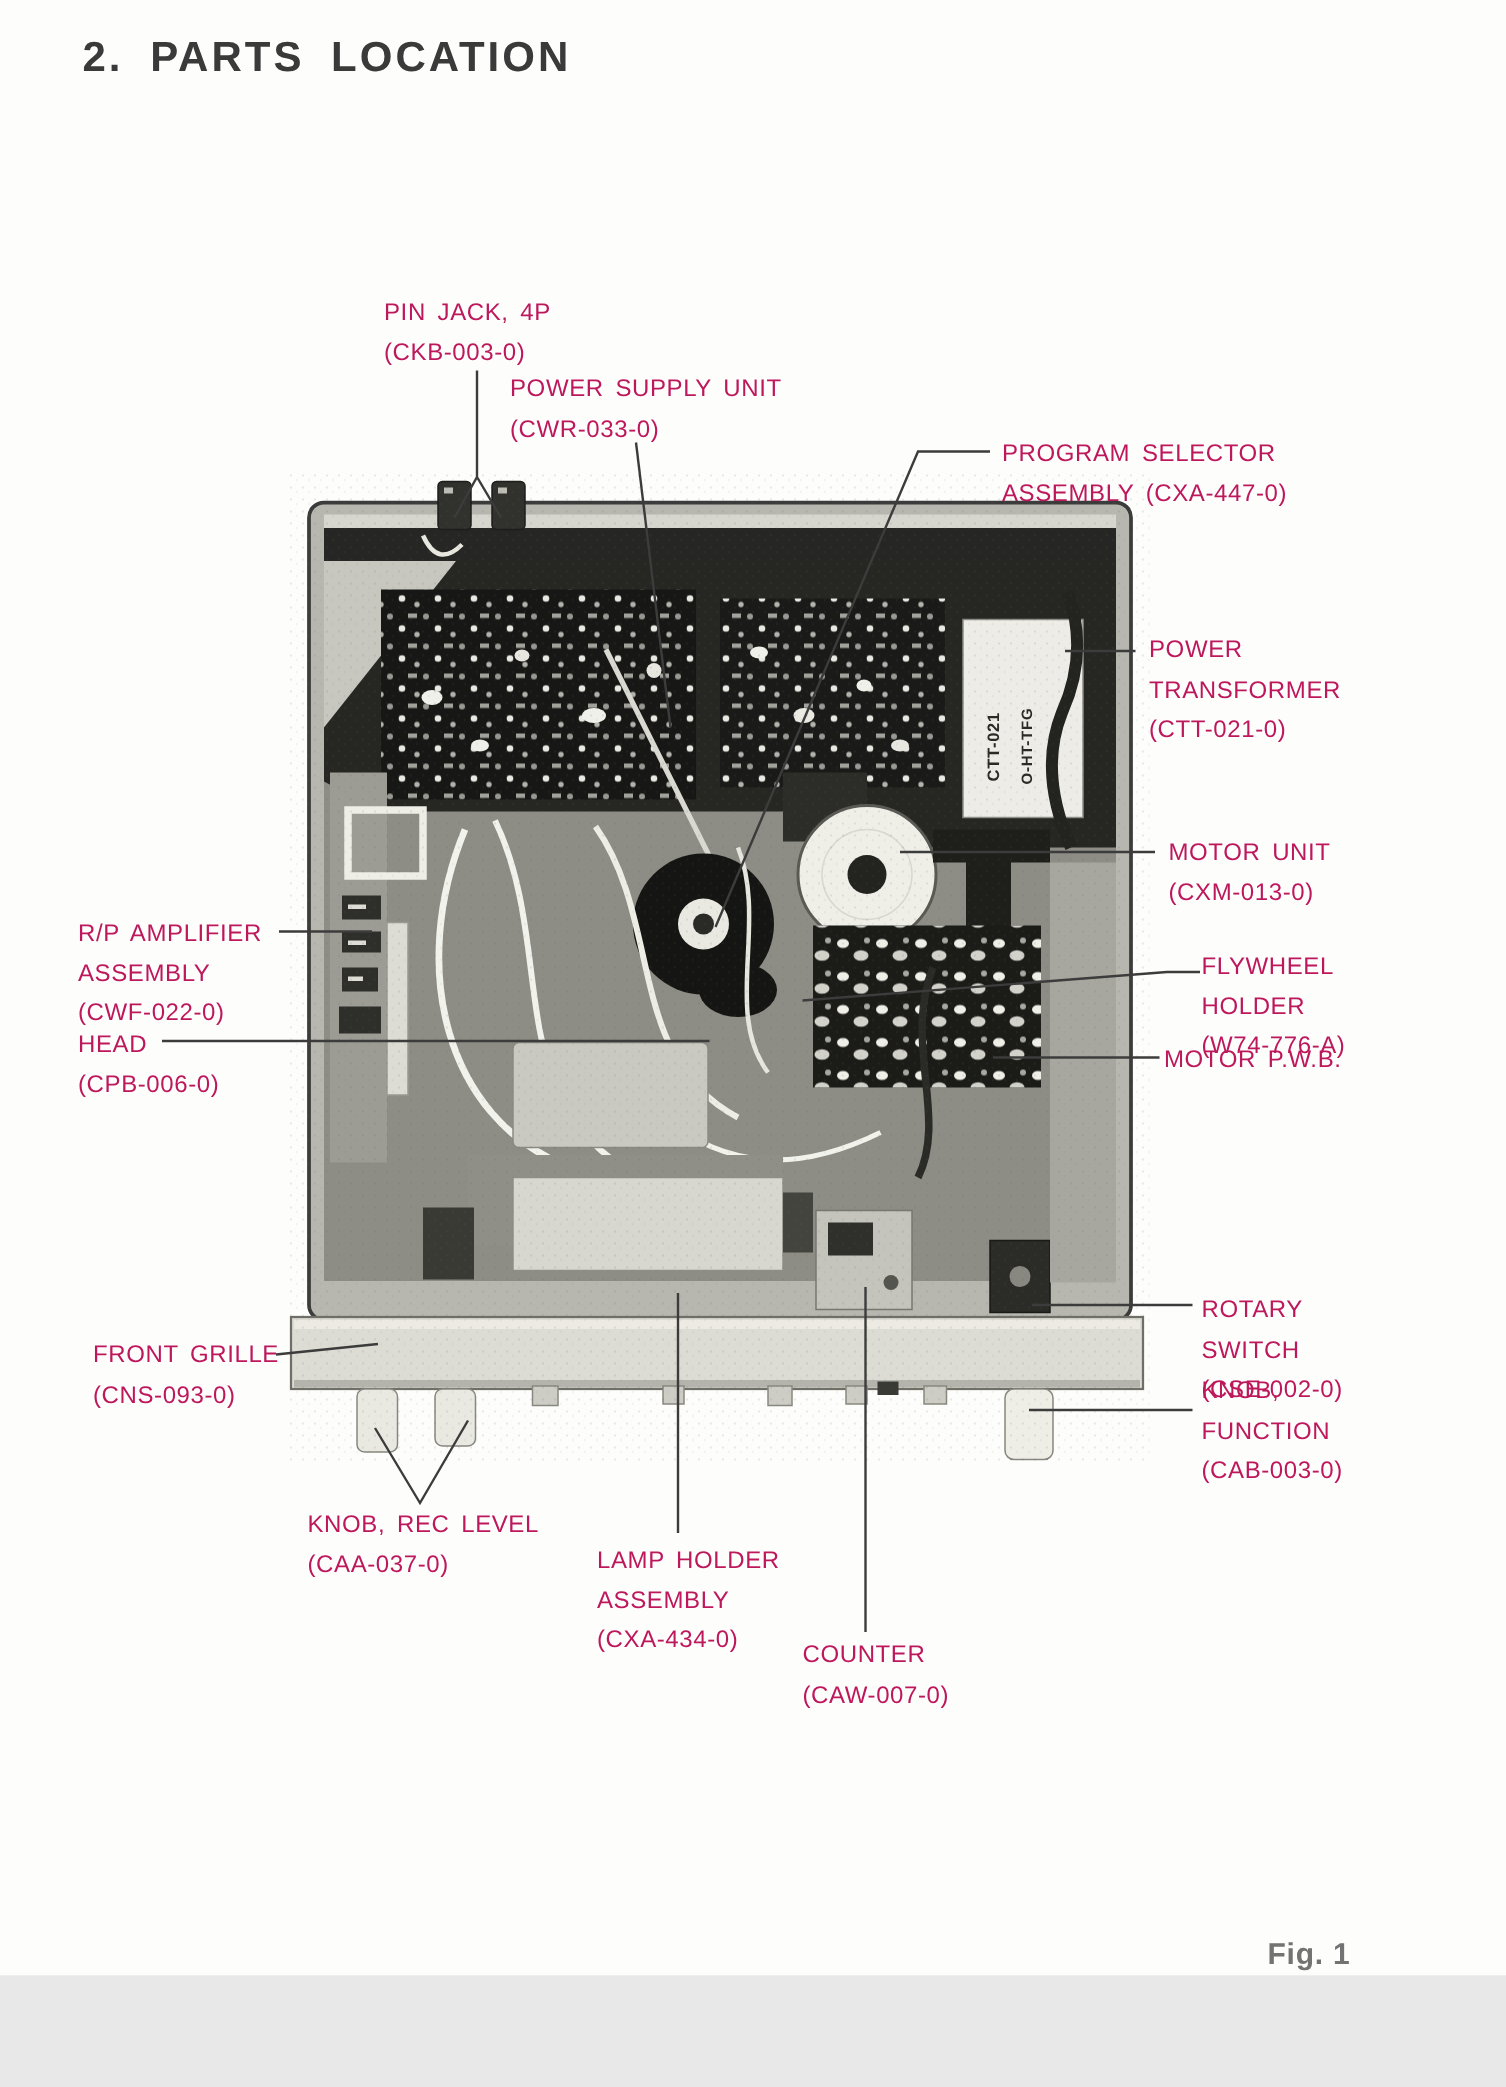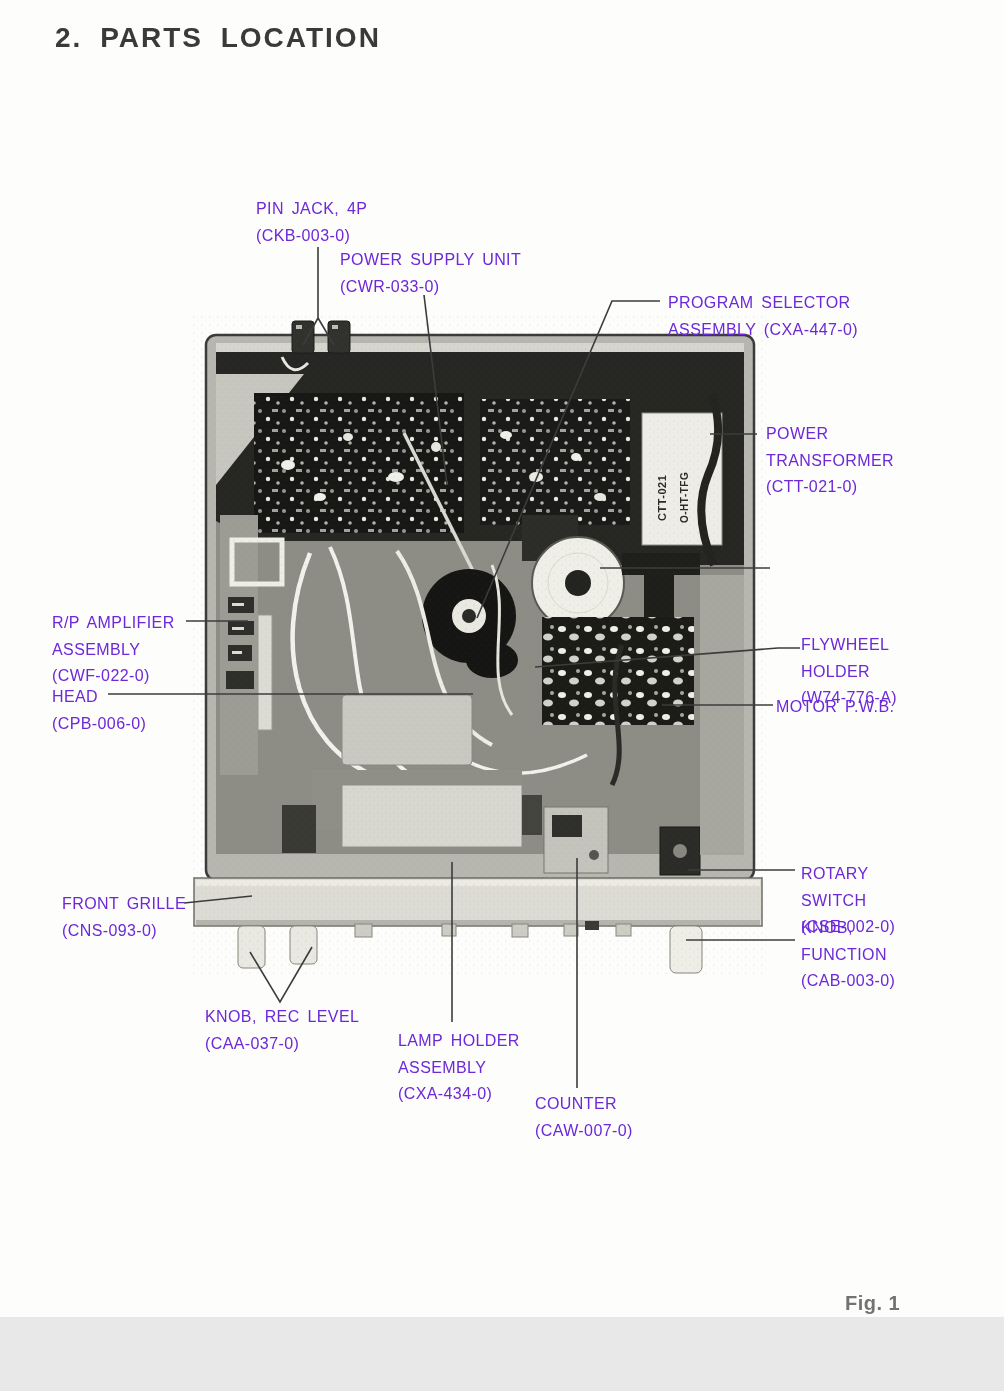--- a/index.html
+++ b/index.html
@@ -7,21 +7,21 @@
     position:relative;width:1004px;height:1317px;margin:0 auto;
     background:#fdfdfb;overflow:hidden;
     font-family:"Liberation Sans",sans-serif;color:#2b2b2b;
   }
   #doc-title{
     position:absolute;left:55px;top:22px;
     font-size:28px;font-weight:bold;letter-spacing:2px;word-spacing:8px;color:#3a3a3a;
   }
   .callout{
     position:absolute;white-space:pre-line;
-    font-size:16px;line-height:1.66;letter-spacing:.4px;word-spacing:3px;color:#6d28d9;
+    font-size:16px;line-height:1.66;letter-spacing:.4px;word-spacing:3px;color:#be185d;
   }
   #fig-label{
     position:absolute;left:845px;top:1292px;
     font-size:20px;font-weight:bold;color:#737373;letter-spacing:.5px;
   }
   #page-number{
     position:absolute;left:49px;top:1328px;
     font-family:"DejaVu Serif",serif;font-size:18px;color:#222;
   }
   #photo{position:absolute;left:192px;top:315px;}
@@ -194,20 +194,22 @@
 
   <div class="callout" style="left:256px;top:196px;">PIN JACK, 4P
 (CKB-003-0)</div>
   <div class="callout" style="left:340px;top:247px;">POWER SUPPLY UNIT
 (CWR-033-0)</div>
   <div class="callout" style="left:668px;top:290px;">PROGRAM SELECTOR
 ASSEMBLY (CXA-447-0)</div>
   <div class="callout" style="left:766px;top:421px;">POWER
 TRANSFORMER
 (CTT-021-0)</div>
+  <div class="callout" style="left:779px;top:556px;">MOTOR UNIT
+(CXM-013-0)</div>
   <div class="callout" style="left:801px;top:632px;">FLYWHEEL
 HOLDER
 (W74-776-A)</div>
   <div class="callout" style="left:776px;top:694px;">MOTOR P.W.B.</div>
   <div class="callout" style="left:52px;top:610px;">R/P AMPLIFIER
 ASSEMBLY
 (CWF-022-0)</div>
   <div class="callout" style="left:52px;top:684px;">HEAD
 (CPB-006-0)</div>
   <div class="callout" style="left:52px;top:891px;margin-left:10px;">FRONT GRILLE

